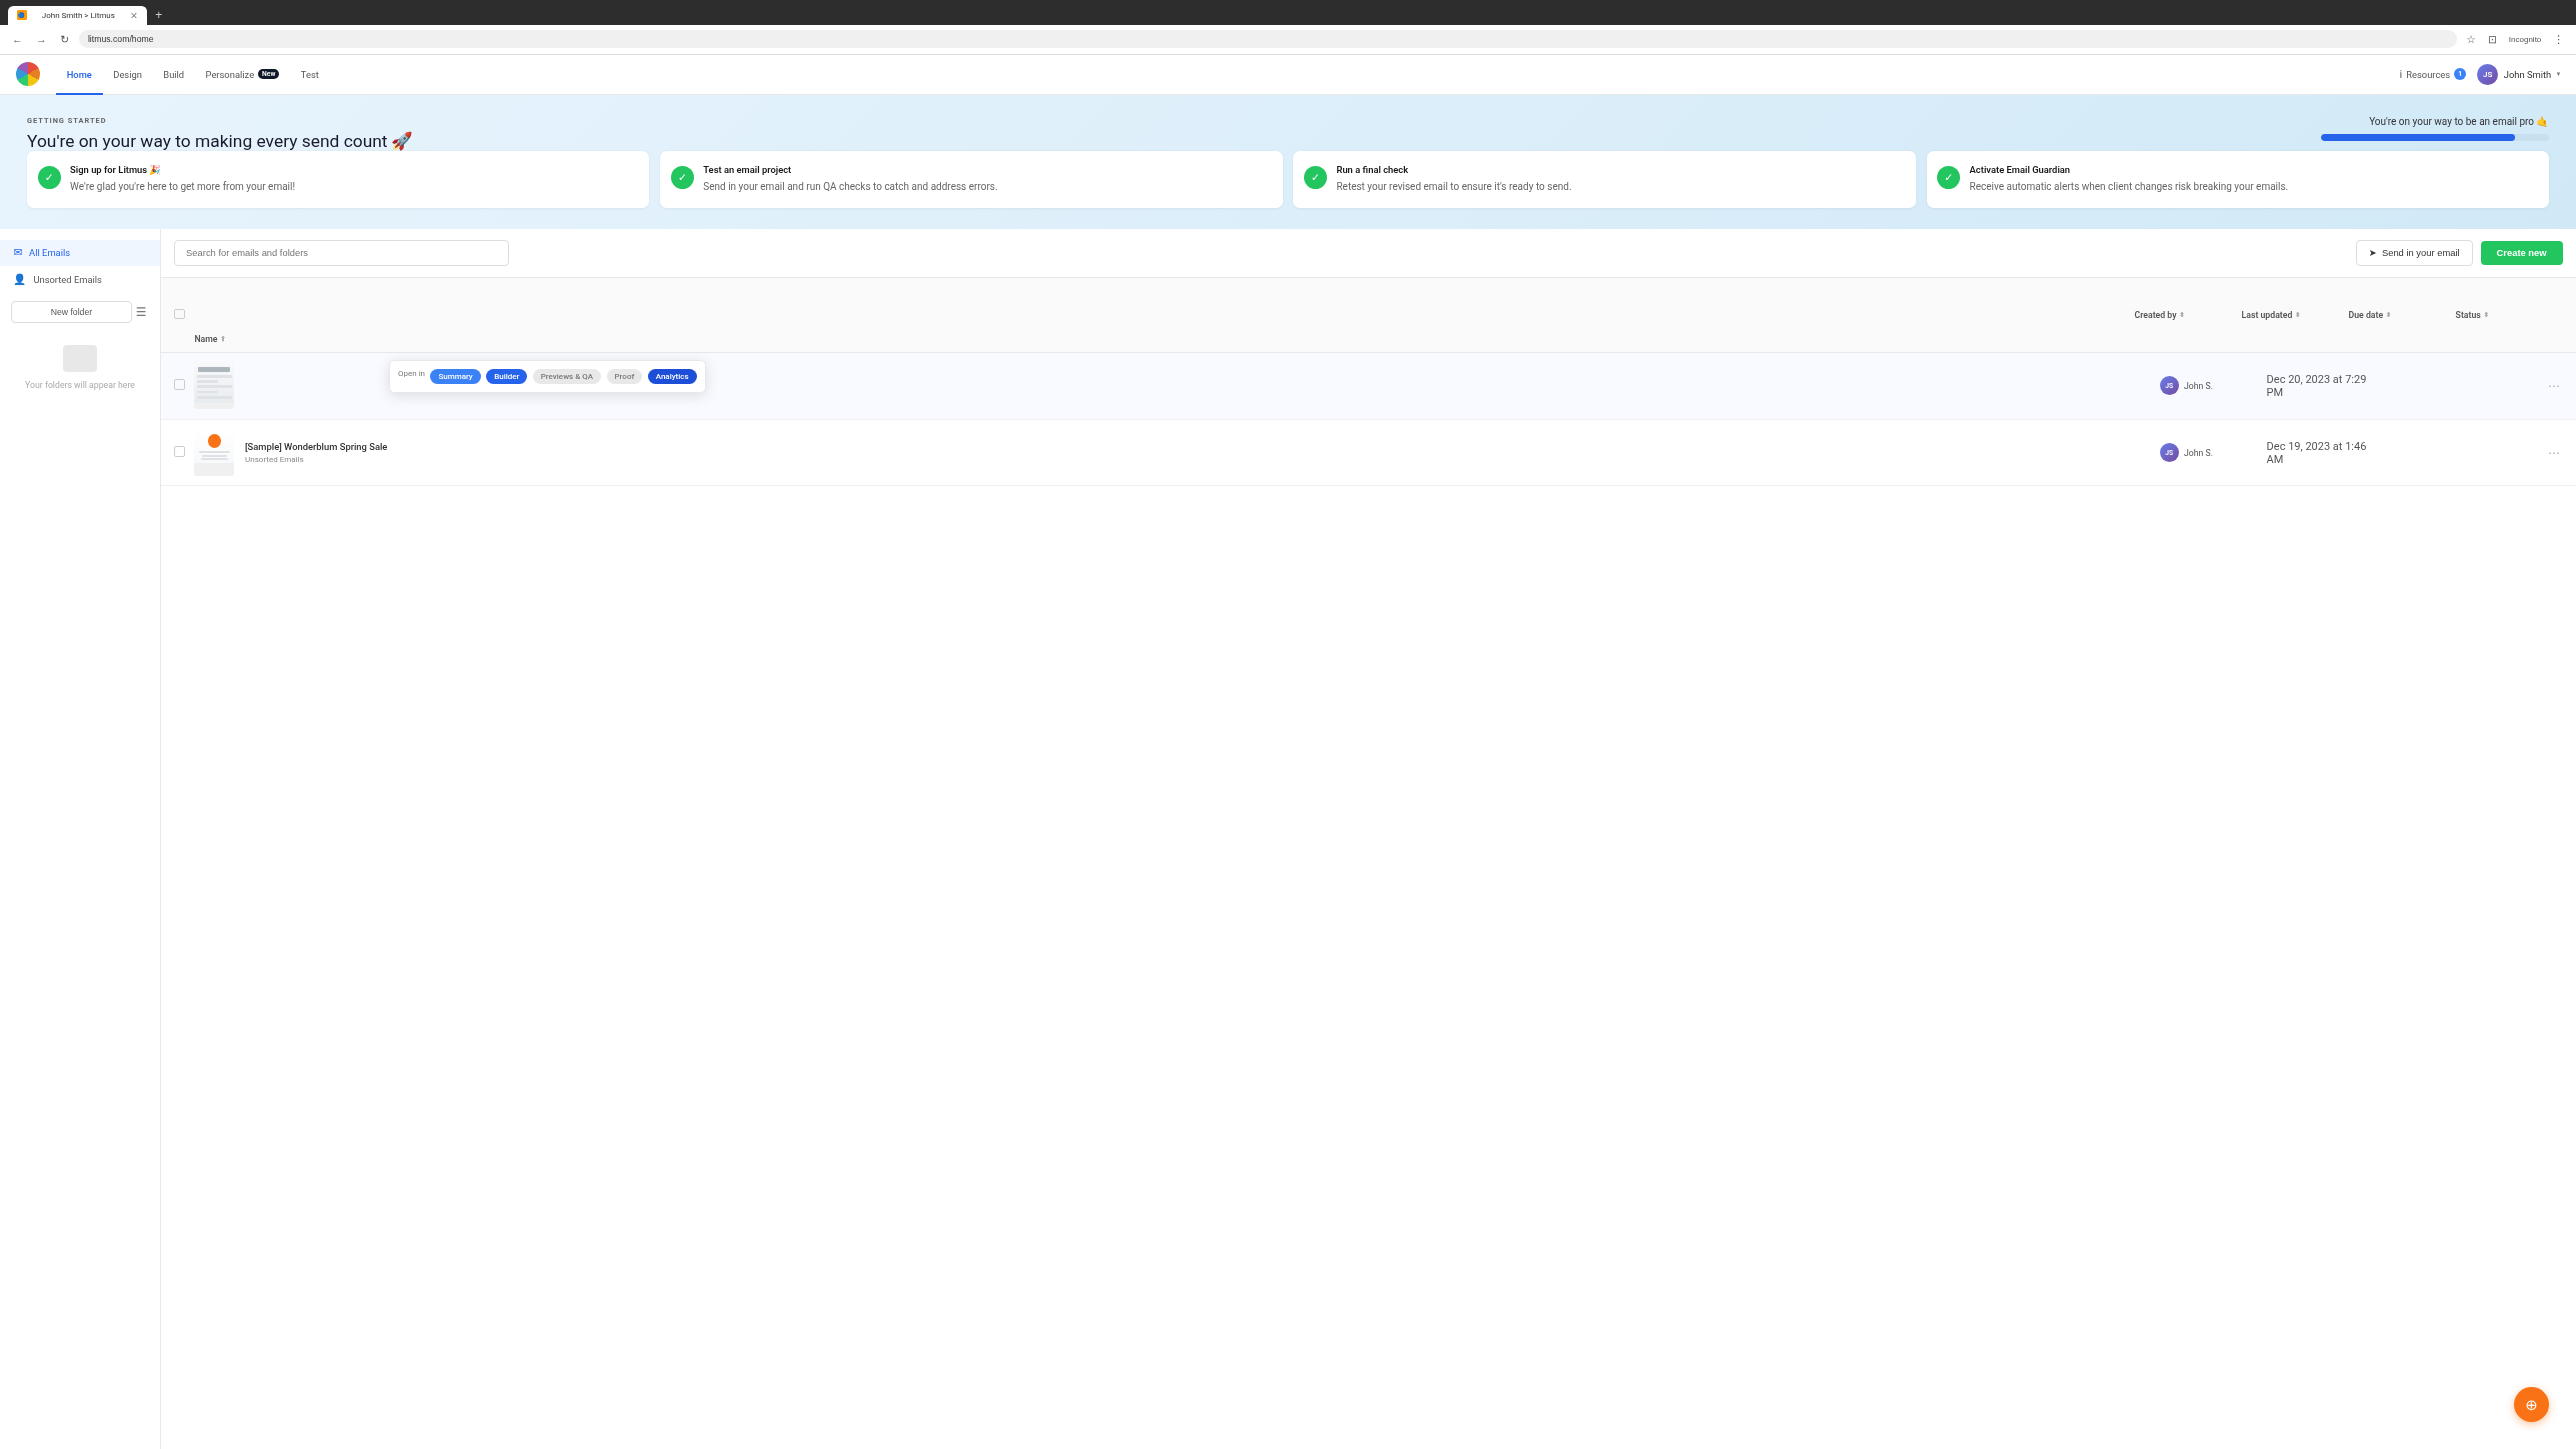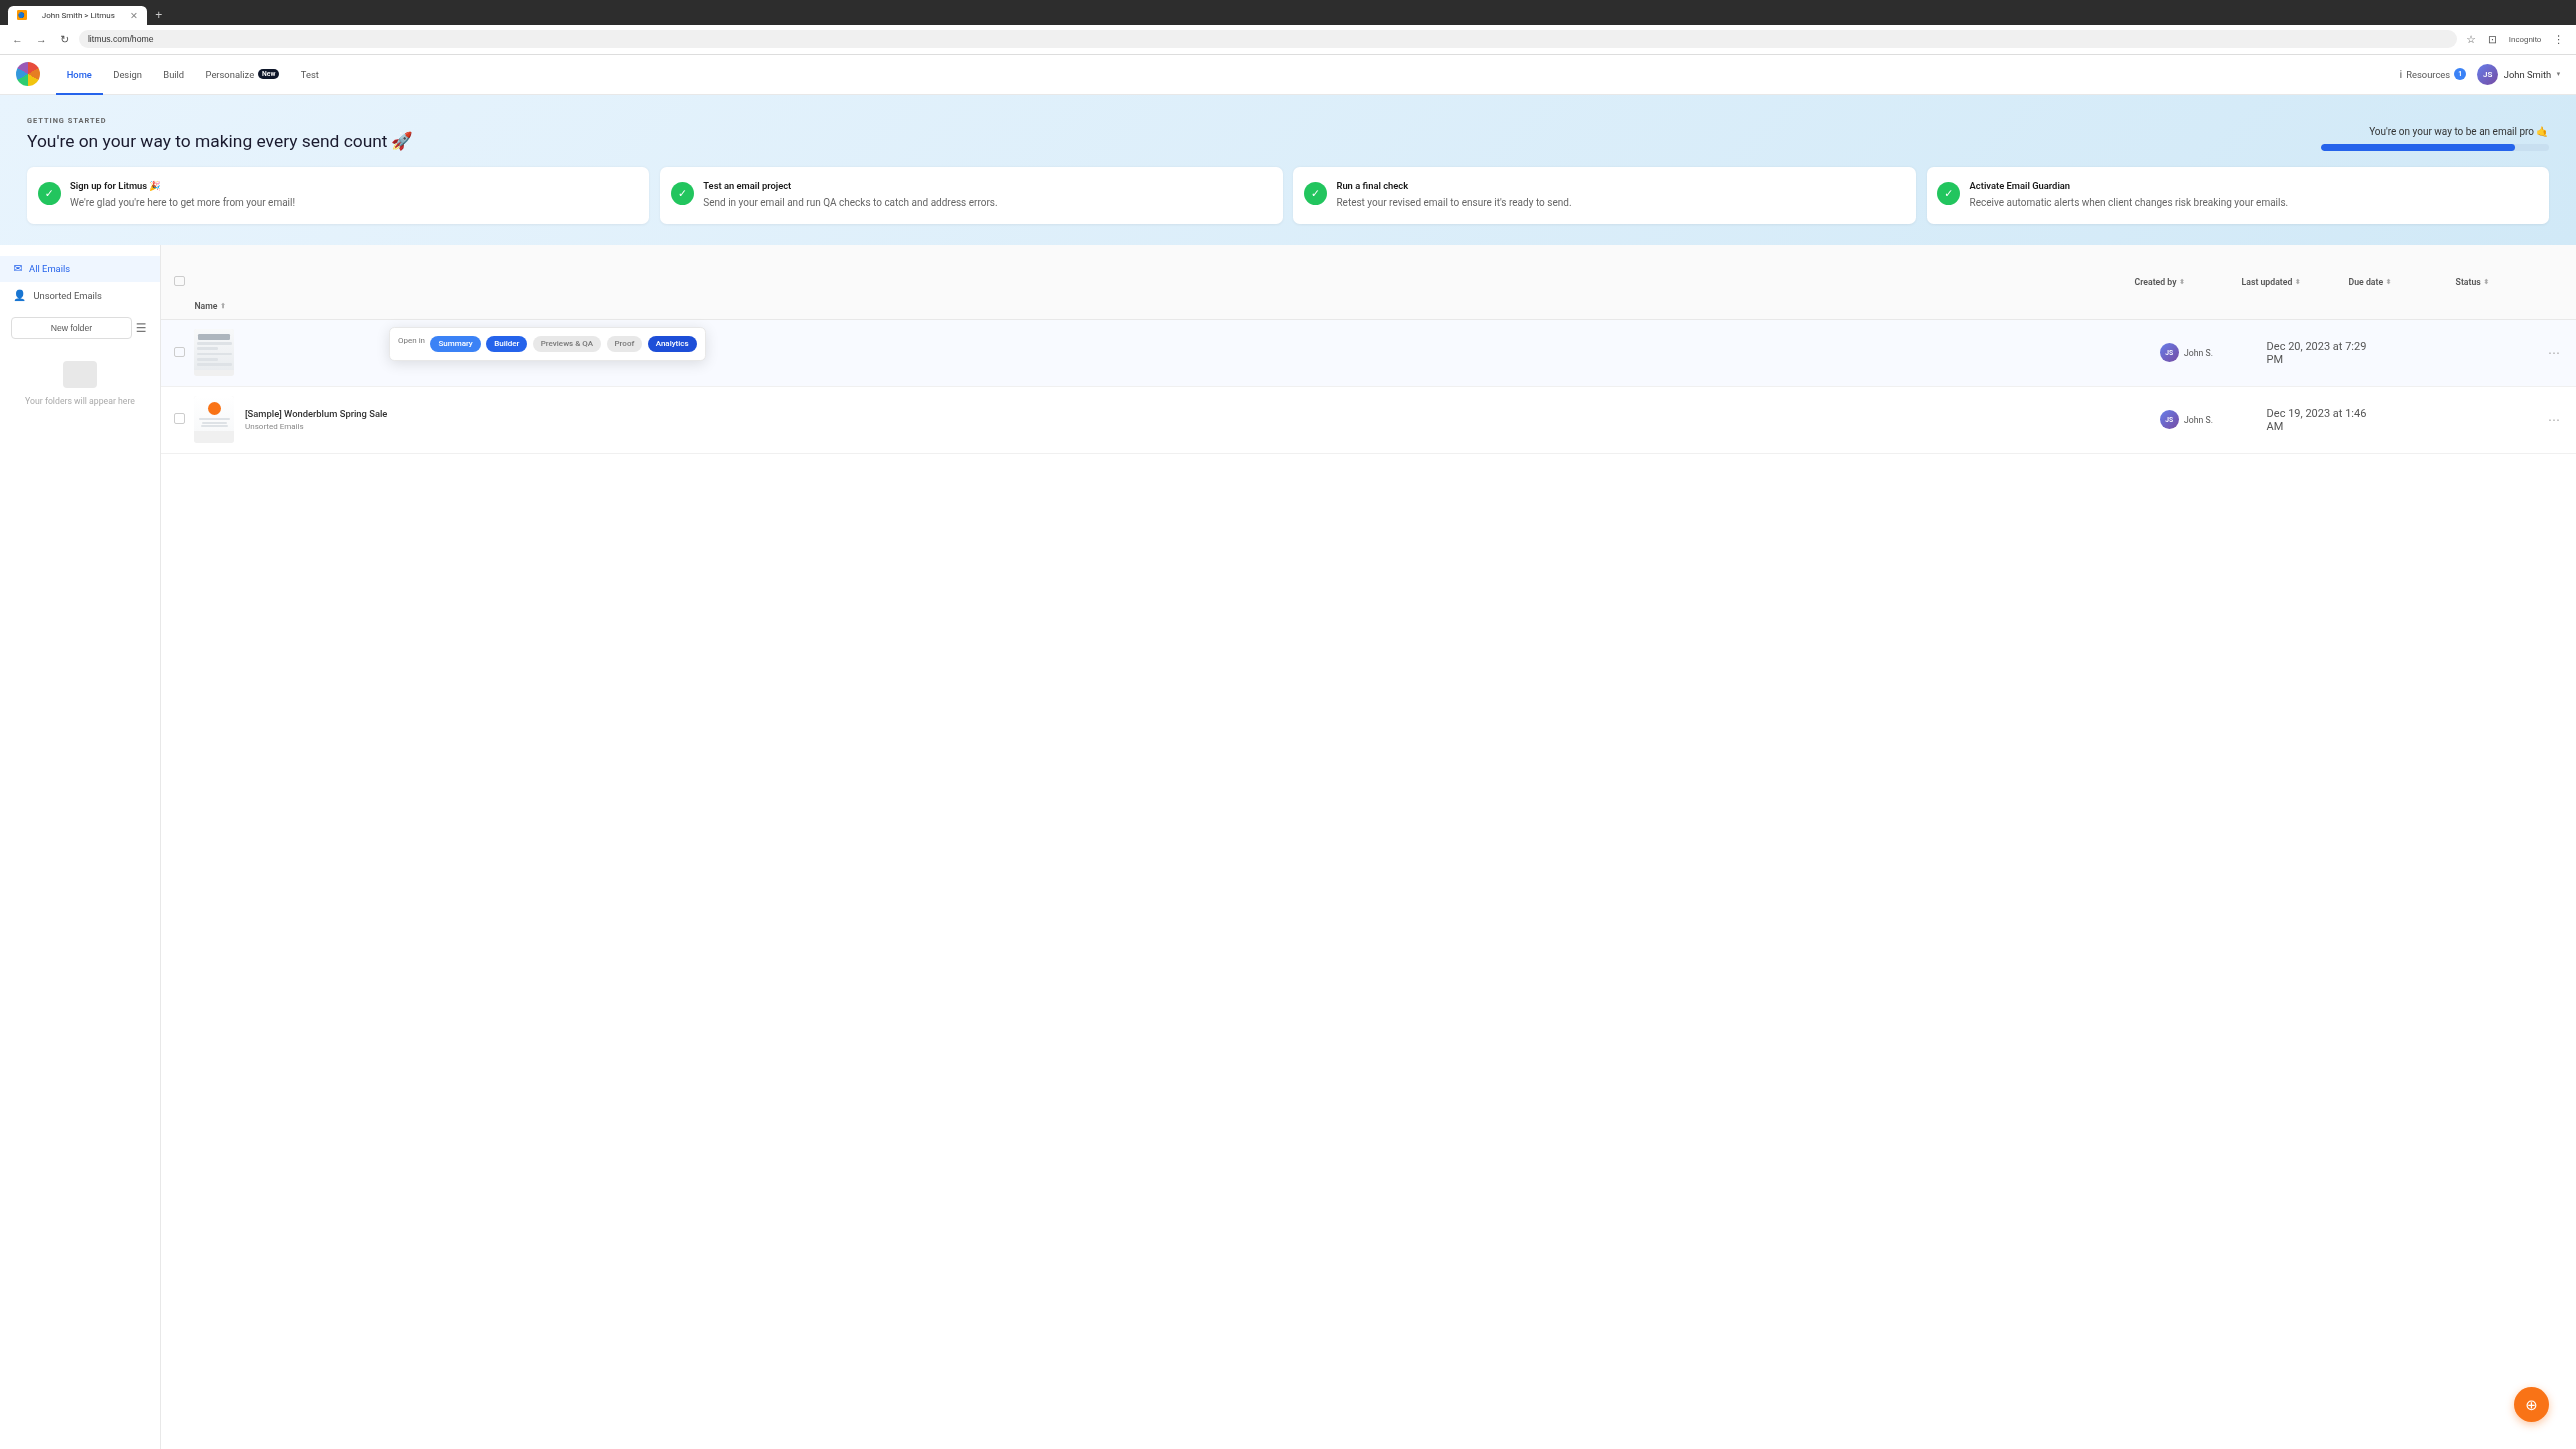--- a/index.html
+++ b/index.html
@@ -38,21 +38,21 @@
     .chevron-down { font-size: 6.7px; color: #777; }
 
     
     .getting-started { background: linear-gradient(135deg, #e8f4fd 0%, #d1e9f7 100%); padding: 21.5px 27px; }
     .gs-label { font-size: 7.4px; font-weight: 700; letter-spacing: 1px; color: #666; text-transform: uppercase; margin-bottom: 5.4px; }
     .gs-title { font-size: 17.4px; color: #1a1a2e; font-weight: 400; margin-bottom: 0; }
     .gs-right { margin-left: auto; text-align: right; }
     .gs-pro-text { font-size: 10px; color: #333; margin-bottom: 6.7px; }
     .gs-progress { height: 6.7px; background: #c8dff0; border-radius: 3.4px; width: 228px; overflow: hidden; }
     .gs-progress-fill { height: 100%; background: #2563eb; border-radius: 3.4px; width: 85%; }
-    .gs-header { display: flex; align-items: flex-end; margin-bottom: 16px; }
+    .gs-header { display: flex; align-items: flex-start; }
     .gs-cards { display: flex; gap: 10.7px; }
     .gs-card { background: #fff; border-radius: 6.7px; padding: 13.4px 13.4px 13.4px 10.7px; flex: 1; display: flex; align-items: flex-start; gap: 9.4px; box-shadow: 0 0.7px 2.7px rgba(0,0,0,0.06); }
     .gs-check { width: 23px; height: 23px; background: #22c55e; border-radius: 50%; display: flex; align-items: center; justify-content: center; color: #fff; font-size: 10.7px; flex-shrink: 0; margin-top: 1.3px; }
     .gs-card-title { font-size: 9.4px; font-weight: 600; color: #1a1a1a; margin-bottom: 4px; }
     .gs-card-desc { font-size: 10px; color: #666; line-height: 1.5; }
 
     
     .main-content { display: flex; min-height: calc(100vh - 134px); background: #fff; }
 
     
@@ -237,20 +237,29 @@
         </div>
       </div>
       <div class="folders-empty">
         <div class="folder-placeholder"></div>
         <span>Your folders will appear here</span>
       </div>
     </aside>
 
     <div class="email-list">
 
+      <div class="email-toolbar">
+        <input class="search-input" type="text" placeholder="Search for emails and folders" style="">
+        <div class="toolbar-spacer"></div>
+        <button class="send-email-btn">
+          <span>➤</span>
+          <span>Send in your email</span>
+        </button>
+        <button class="create-new-btn">Create new</button>
+      </div>
 
       <div class="email-table">
 
         <div class="table-header">
           <div class="th-checkbox"><span class="checkbox-box"></span></div>
           <div class="th-name">
             <span>Name</span>
             <span class="sort-icon">⬆</span>
           </div>
           <div class="th-col">

